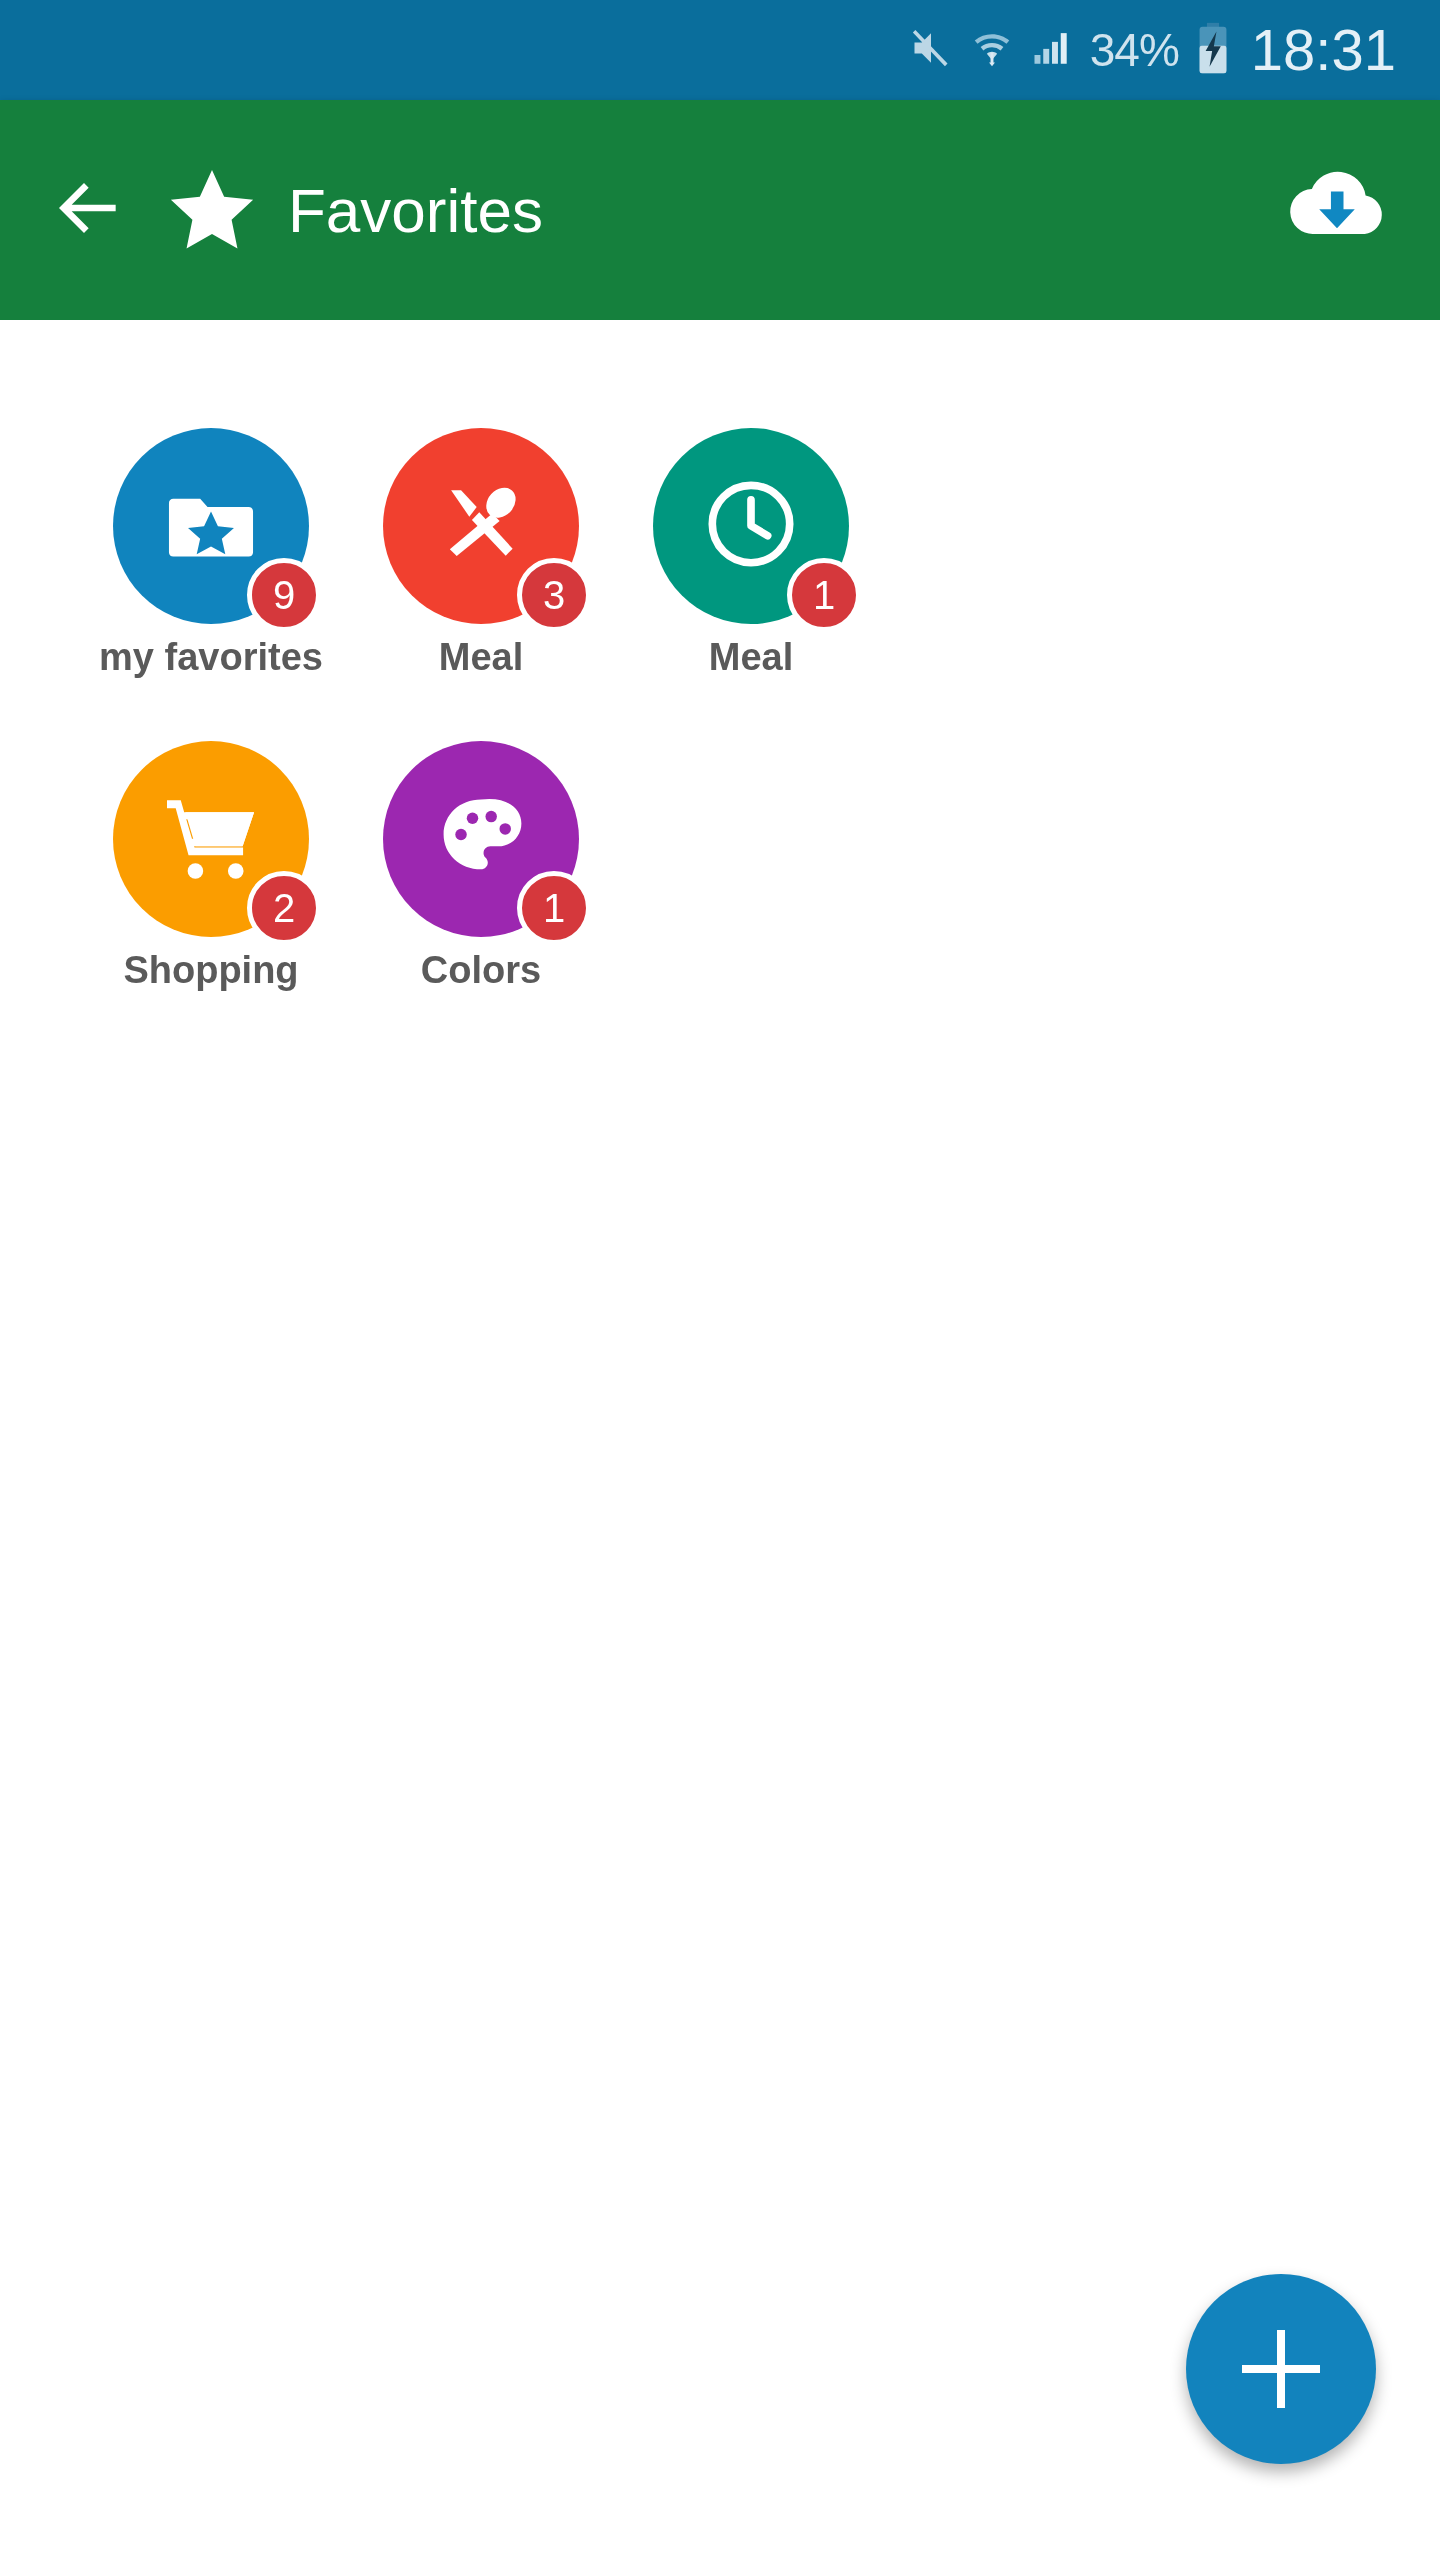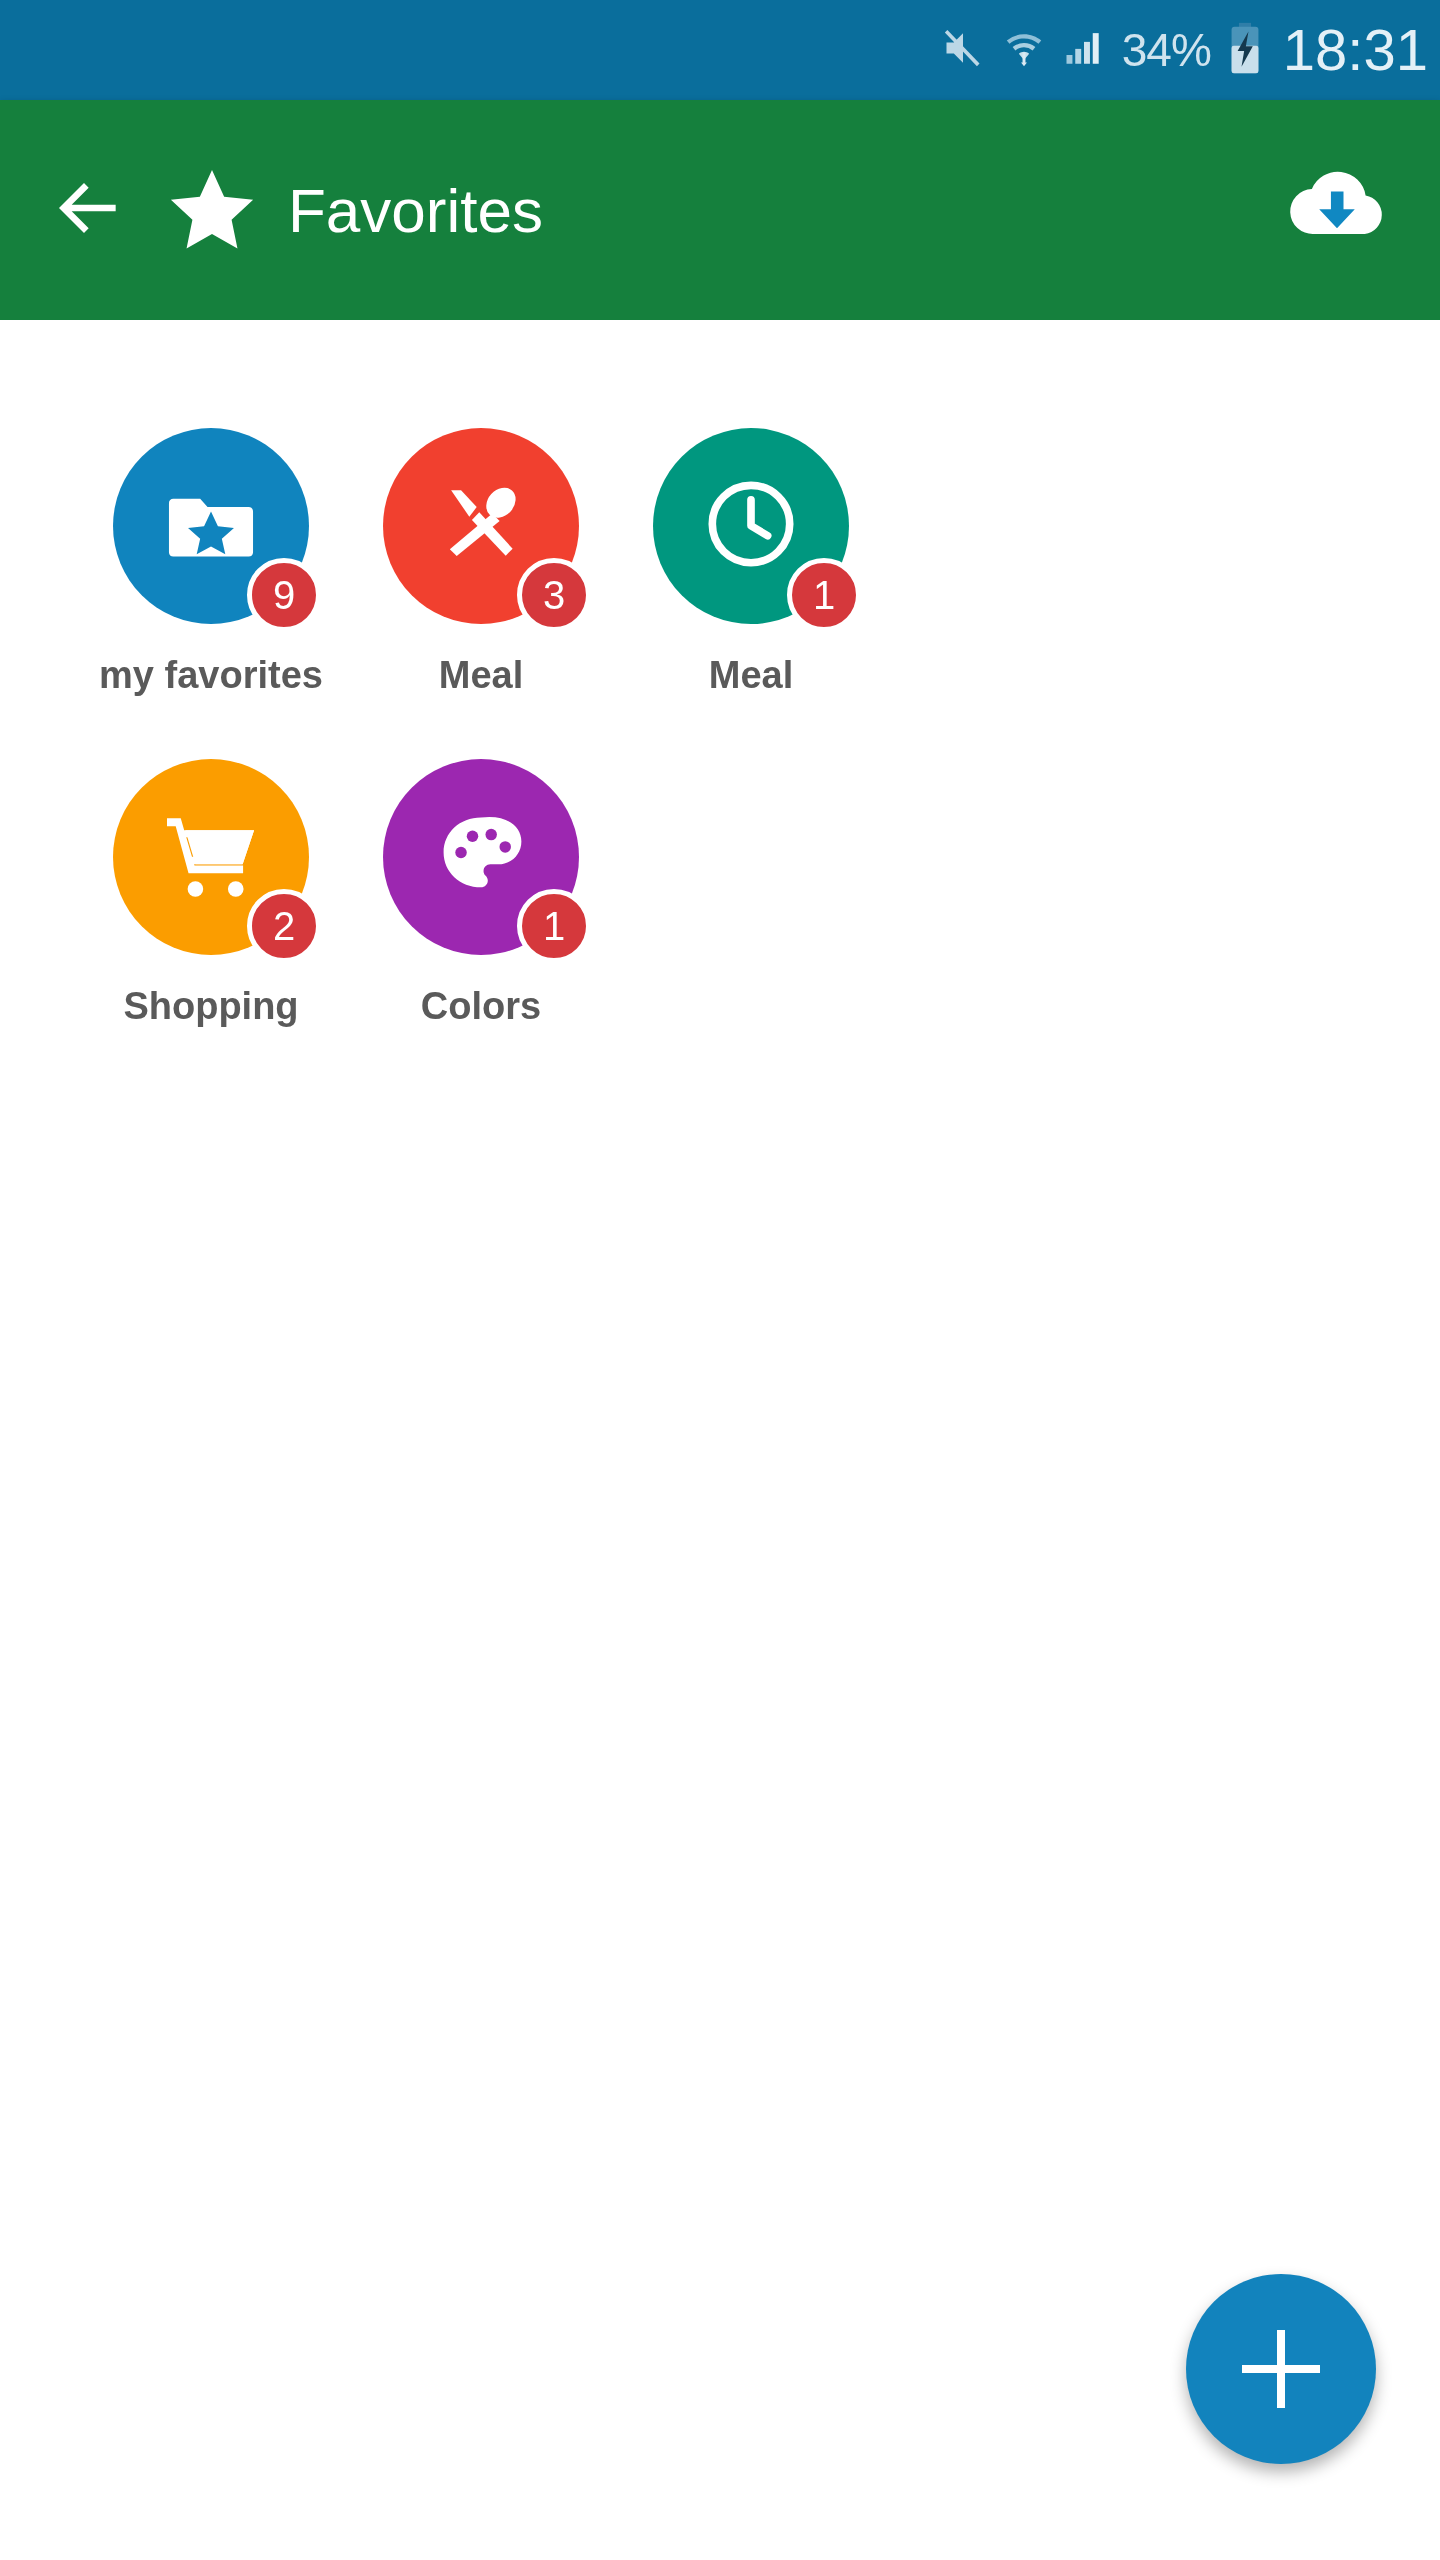--- a/index.html
+++ b/index.html
@@ -8,21 +8,21 @@
     background:#ffffff;
     font-family:"Liberation Sans", sans-serif;
     overflow:hidden;
   }
 
   
   .status-bar{
     height:100px; width:100%;
     background:#0a6e9c;
     display:flex; align-items:center; justify-content:flex-end;
-    padding-right:12px;
+    padding-right:44px;
     gap:18px;
   }
   .status-icons{ display:flex; align-items:center; gap:17px; }
   .sb-icon{ display:block; }
   .battery-pct{
     color:#cfe3ee; font-size:46px; font-weight:400;
     letter-spacing:-1px; line-height:1;
   }
   .status-clock{
     color:#e4f0f7; font-size:58px; font-weight:400;
@@ -99,21 +99,21 @@
     width:74px; height:74px;
     border-radius:50%;
     background:#d5383c;
     border:5px solid #ffffff;
     color:#ffffff;
     display:flex; align-items:center; justify-content:center;
     font-size:40px; font-weight:400;
     line-height:1;
   }
   .tile-label{
-    margin-top:30px;
+    margin-top:12px;
     color:#5a5a5a;
     font-size:38px;
     font-weight:700;
     text-align:center;
     white-space:nowrap;
   }
 
   
   .fab{
     position:absolute;

